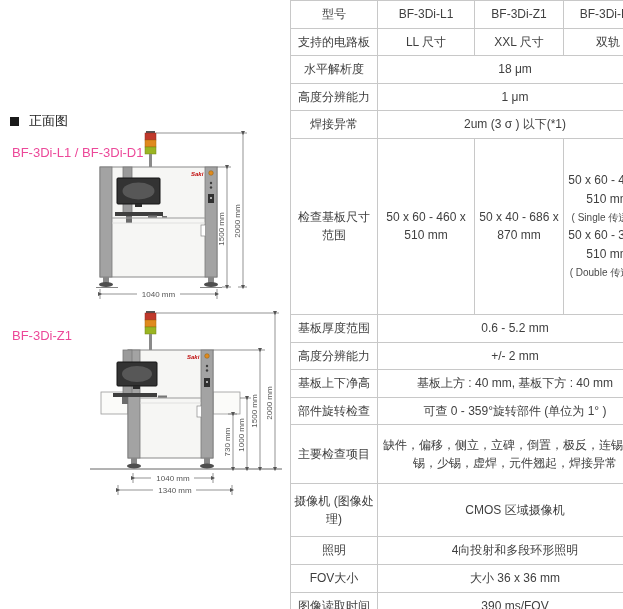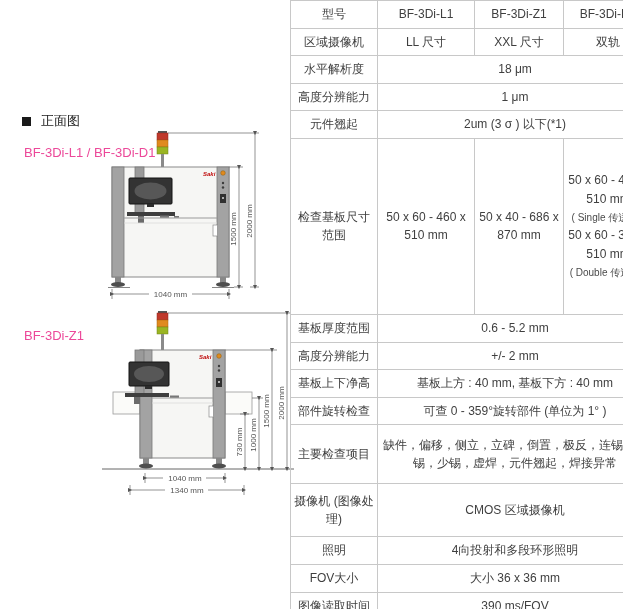--- a/index.html
+++ b/index.html
@@ -3,21 +3,21 @@
 <meta charset="utf-8">
 <style>
   html,body{margin:0;padding:0;}
   body{
     width:623px;height:609px;position:relative;overflow:hidden;
     background:#ffffff;
     font-family:"Liberation Sans","DejaVu Sans",sans-serif;
     color:#3f3f3f;
   }
   
-  .left-panel{position:absolute;left:12px;top:0;width:290px;height:576px;}
+  .left-panel{position:absolute;left:0;top:0;width:290px;height:576px;}
   .section-head{position:absolute;left:10px;top:112px;display:flex;align-items:center;gap:10px;
     font-size:13px;color:#222;}
   .bullet{width:9px;height:9px;background:#1a1a1a;display:inline-block;}
   .machine-label{position:absolute;font-size:13px;color:#ec4899;white-space:nowrap;}
   .m1-label{left:12px;top:145px;}
   .m2-label{left:12px;top:328px;}
   .m1-svg{position:absolute;left:60px;top:126px;}
   .m2-svg{position:absolute;left:60px;top:308px;}
   .dim-text{font-size:8px;fill:#555;}
   .brand-text{font-size:6px;font-weight:bold;font-style:italic;fill:#c11212;}
@@ -234,35 +234,35 @@
 
 <table class="spec-table">
   <tbody>
       <tr class="r24">
     <td class="col-label">型号</td>
     <td class="col-l1">BF-3Di-L1</td>
     <td class="col-z1">BF-3Di-Z1</td>
     <td class="col-d1">BF-3Di-D1</td>
   </tr>
   <tr class="r24">
-    <td>区域摄像机</td>
+    <td>支持的电路板</td>
     <td>LL 尺寸</td>
     <td>XXL 尺寸</td>
     <td>双轨</td>
   </tr>
   <tr class="r24">
     <td>水平解析度</td>
     <td colspan="3">18 μm</td>
   </tr>
   <tr class="r24">
     <td>高度分辨能力</td>
     <td colspan="3">1 μm</td>
   </tr>
   <tr class="r24">
-    <td>元件翘起</td>
+    <td>焊接异常</td>
     <td colspan="3">2um (3 σ ) 以下(*1)</td>
   </tr>
   <tr class="r-size">
     <td>检查基板尺寸范围</td>
     <td class="wrap2">50 x 60 - 460 x 510 mm</td>
     <td class="wrap2">50 x 40 - 686 x 870 mm</td>
     <td>
       <div class="d1-block">
         <div class="d1-size">50 x 60 - 460 x 510 mm</div>
         <div class="d1-note">( Single 传送时 )</div>

